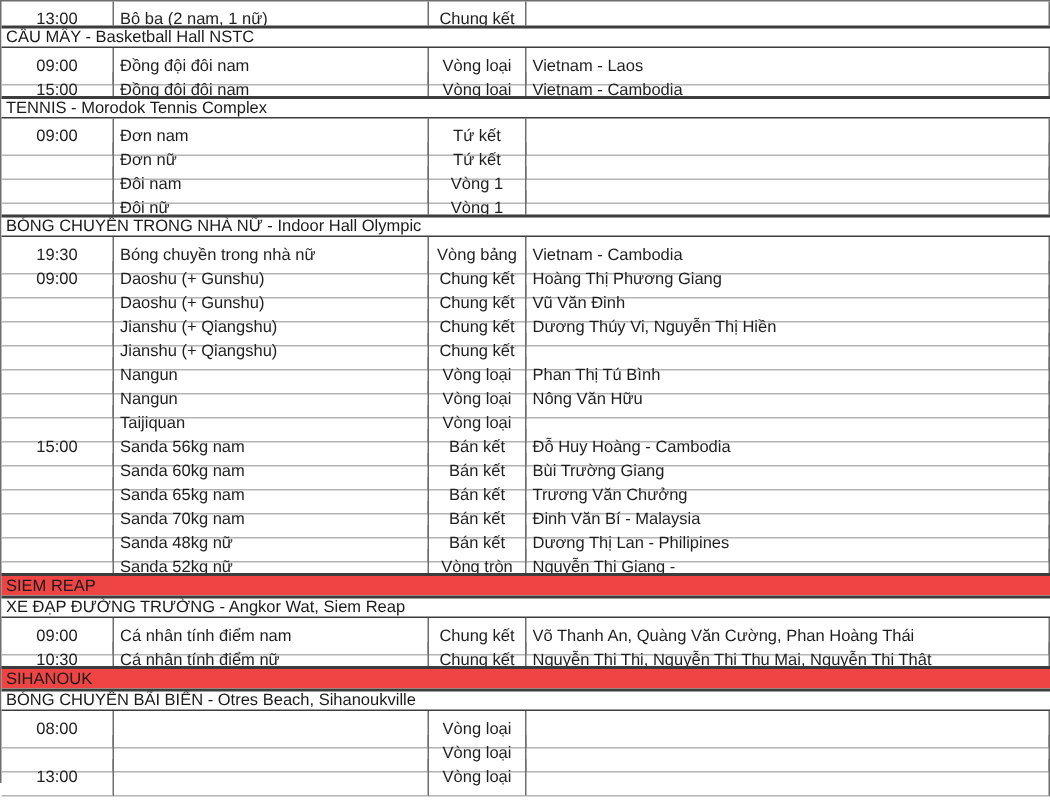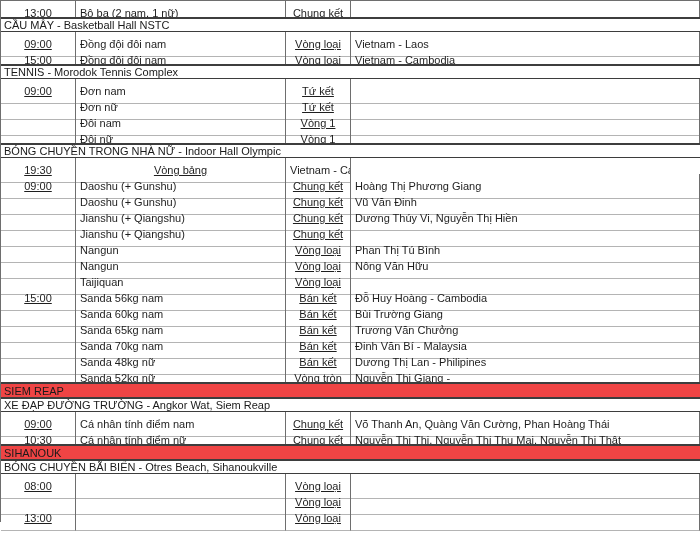--- a/index.html
+++ b/index.html
@@ -29,21 +29,21 @@
     box-sizing: border-box;
     border-right: 1px solid #6e6e6e;
     border-bottom: 1px solid #b4b4b4;
     display: flex;
     align-items: center;
     font-size: 11px;
     color: #1e1e1e;
     white-space: nowrap;
     overflow: hidden;
   }
-  .c-time, .c-round { justify-content: center; text-decoration: underline; }
+  .c-time, .c-round { justify-content: center; }
   .c-event, .c-detail { padding: 12px 4px; }
   .sec, .city {
     height: 15px;
     box-sizing: border-box;
     display: flex;
     align-items: center;
     padding-left: 3px;
     font-size: 11px;
     font-weight: normal;
     color: #1a1a1a;
@@ -99,20 +99,21 @@
     </div>
     <div class="r">
       <div class="c-time"></div>
       <div class="c-event">Đôi nữ</div>
       <div class="c-round">Vòng 1</div>
       <div class="c-detail"></div>
     </div>
     <div class="sec">BÓNG CHUYỀN TRONG NHÀ NỮ - Indoor Hall Olympic</div>
     <div class="r">
       <div class="c-time">19:30</div>
+      <div class="c-event">Bóng chuyền trong nhà nữ</div>
       <div class="c-round">Vòng bảng</div>
       <div class="c-detail">Vietnam - Cambodia</div>
     </div>
     <div class="r">
       <div class="c-time">09:00</div>
       <div class="c-event">Daoshu (+ Gunshu)</div>
       <div class="c-round">Chung kết</div>
       <div class="c-detail">Hoàng Thị Phương Giang</div>
     </div>
     <div class="r">

